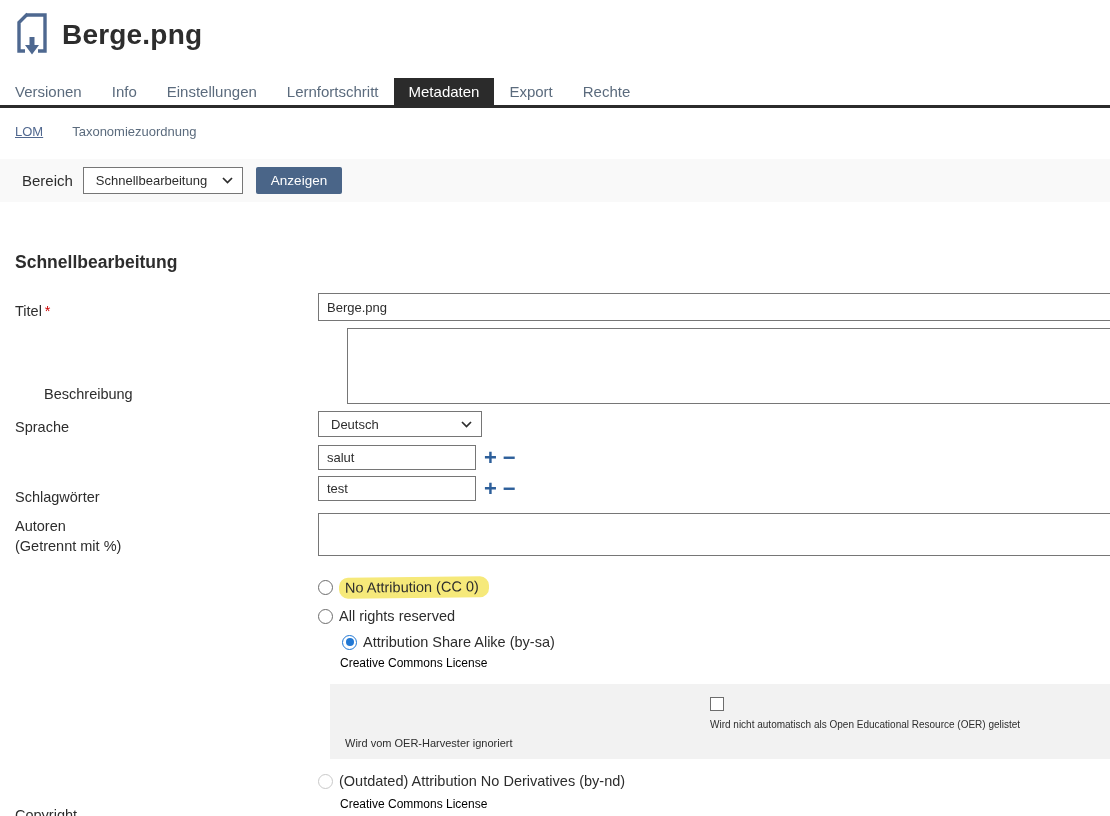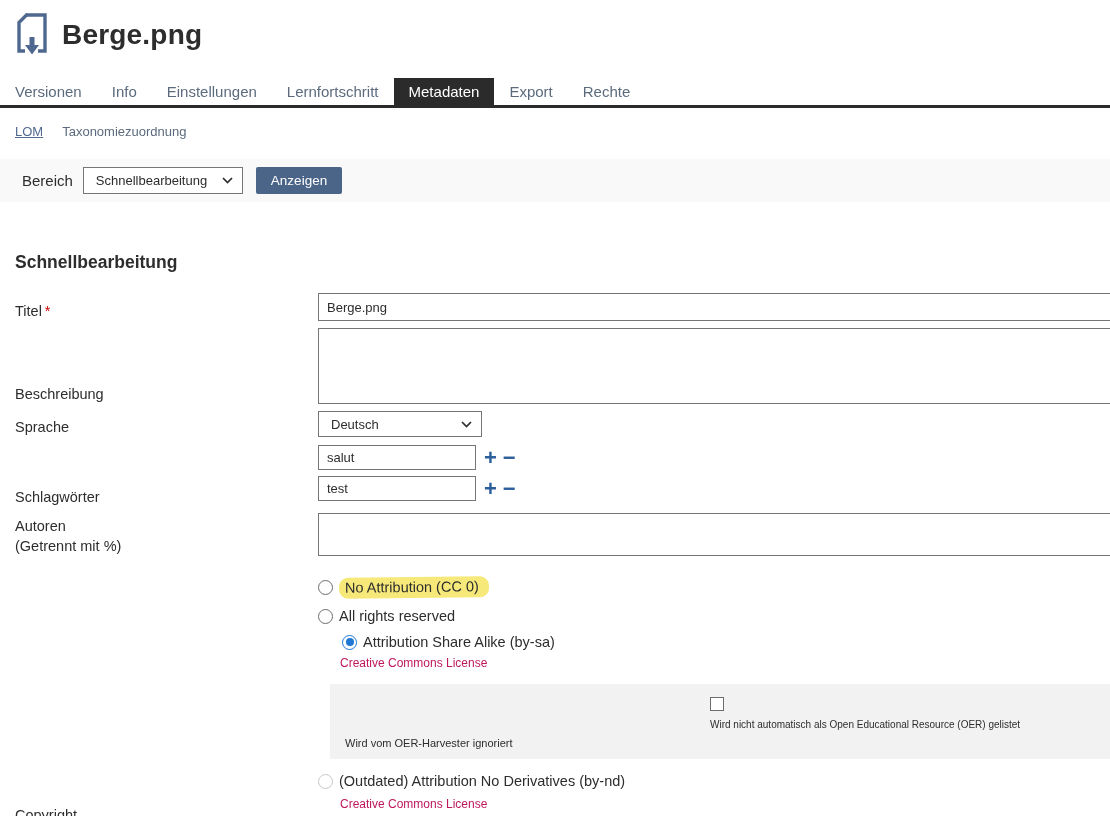--- a/index.html
+++ b/index.html
@@ -10,21 +10,21 @@
   .header { display: flex; align-items: center; gap: 12px; padding: 12px 0 0 14px; }
   .file-icon { width: 36px; height: 46px; display: inline-block; }
   .page-title { font-size: 28px; font-weight: 700; color: #2d2d2d; letter-spacing: 0.2px; }
 
   
   .tabs { display: flex; align-items: stretch; margin-top: 20px; border-bottom: 3px solid #2b2b2b; height: 30px; }
   .tab { display: flex; align-items: center; padding: 0 15px; font-size: 15px; color: #5b6b7d; cursor: pointer; text-decoration: none; }
   .tab.active { background: #2b2b2b; color: #ffffff; }
 
   
-  .subtabs { display: flex; gap: 19px; padding: 16px 0 0 15px; }
+  .subtabs { display: flex; gap: 29px; padding: 16px 0 0 15px; }
   .subtab { font-size: 13px; color: #5b6b7d; cursor: pointer; }
   .subtab.active { text-decoration: underline; color: #51688f; }
 
   
   .bereich-bar { margin-top: 20px; background: #f9f9f9; height: 43px; display: flex; align-items: center; padding-left: 22px; }
   .bereich-label { font-size: 15px; margin-right: 10px; }
   .select-box { background: #fff; border: 1px solid #767676; height: 27px; display: flex; align-items: center; justify-content: space-between; padding: 0 9px 0 12px; cursor: pointer; }
   .select-box .sel-text { font-size: 13px; color: #2d2d2d; }
   .bereich-select { width: 160px; }
   .btn-primary { margin-left: 13px; background: #4a6588; color: #fff; border: none; font-size: 13.5px; font-family: "Liberation Sans", sans-serif; padding: 6px 15px; border-radius: 2px; cursor: pointer; }
@@ -37,39 +37,39 @@
   .row .ctl { flex: 1; }
   .req { color: #cc0000; margin-left: 3px; }
 
   input[type="text"], textarea { border: 1px solid #767676; font-family: "Liberation Sans", sans-serif; font-size: 13px; color: #2d2d2d; padding: 4px 8px; background: #fff; display: block; }
   .input-full { width: calc(100% + 6px); height: 28px; }
   .textarea-full { width: calc(100% + 6px); height: 76px; resize: none; }
   .input-autoren { width: calc(100% + 6px); height: 43px; }
   .input-keyword { width: 158px; height: 25px; display: inline-block; vertical-align: middle; }
 
   .row-titel { margin-top: 15px; }
-  .row-beschreibung { margin-top: 7px; }
+  .row-beschreibung { margin-top: 7px; padding-left: 29px; }
   .row-sprache { margin-top: 7px; }
   .sprache-select { width: 164px; height: 26px; }
   .row-schlagwoerter { margin-top: 8px; }
   .kw-line { display: flex; align-items: center; margin-bottom: 6px; }
   .kw-btn { font-size: 22px; font-weight: 700; color: #2d5f9a; line-height: 22px; margin-left: 8px; cursor: pointer; user-select: none; }
   .kw-btn.minus { margin-left: 6px; }
   .row-autoren { margin-top: 5px; }
   .row-copyright { margin-top: 21px; }
 
   
   .radio-line { display: flex; align-items: center; margin-bottom: 10px; }
   .radio { width: 15px; height: 15px; border-radius: 50%; border: 1px solid #6d6d6d; background: #fff; margin-right: 6px; flex: none; cursor: pointer; position: relative; }
   .radio.checked { border-color: #2178d4; }
   .radio.checked::after { content: ""; position: absolute; left: 2.5px; top: 2.5px; width: 8px; height: 8px; border-radius: 50%; background: #2178d4; }
   .radio.disabled { border-color: #c9c9c9; }
   .radio-label { font-size: 14.5px; color: #2d2d2d; }
   .hl { background: #f6e97a; border-radius: 9px; padding: 2px 10px 3px 6px; display: inline-block; transform: rotate(-0.6deg); }
-  .cc-note { font-size: 12px; color: #be185d; margin: -2px 0 14px 22px; }
+  .cc-note { font-size: 12px; color: #000000; margin: -2px 0 14px 22px; }
   .radio-line.r3 { margin-bottom: 8px; padding-left: 24px; }
 
   .oer-box { background: #f2f2f2; margin: 12px 0 14px 12px; width: calc(100% - 12px + 6px); padding: 13px 15px 10px 15px; min-height: 63px; }
   .oer-inner { display: flex; align-items: flex-start; }
   .oer-label { font-size: 11px; width: 365px; flex: none; margin-top: 40px; }
   .oer-right { flex: 1; }
   .checkbox { width: 14px; height: 14px; border: 1px solid #6d6d6d; background: #fff; cursor: pointer; }
   .oer-note { font-size: 10px; margin-top: 8px; color: #2d2d2d; }
 
   .radio-line.r4 { margin-top: 12px; }

